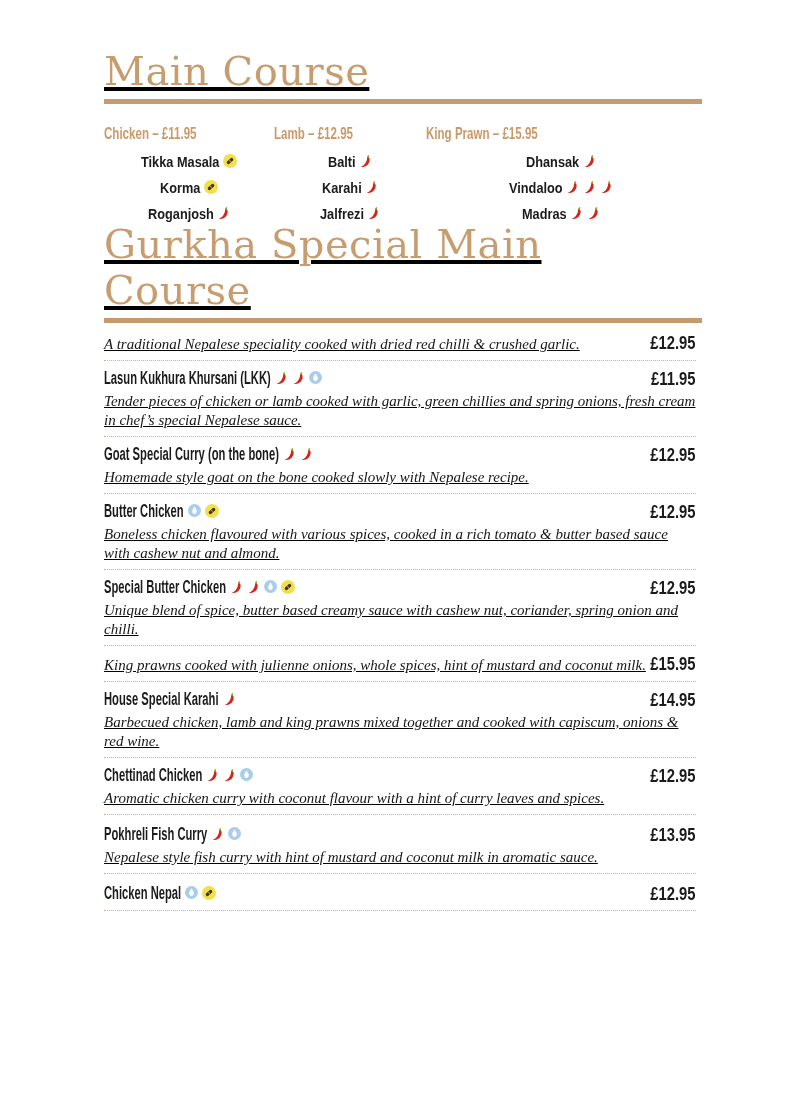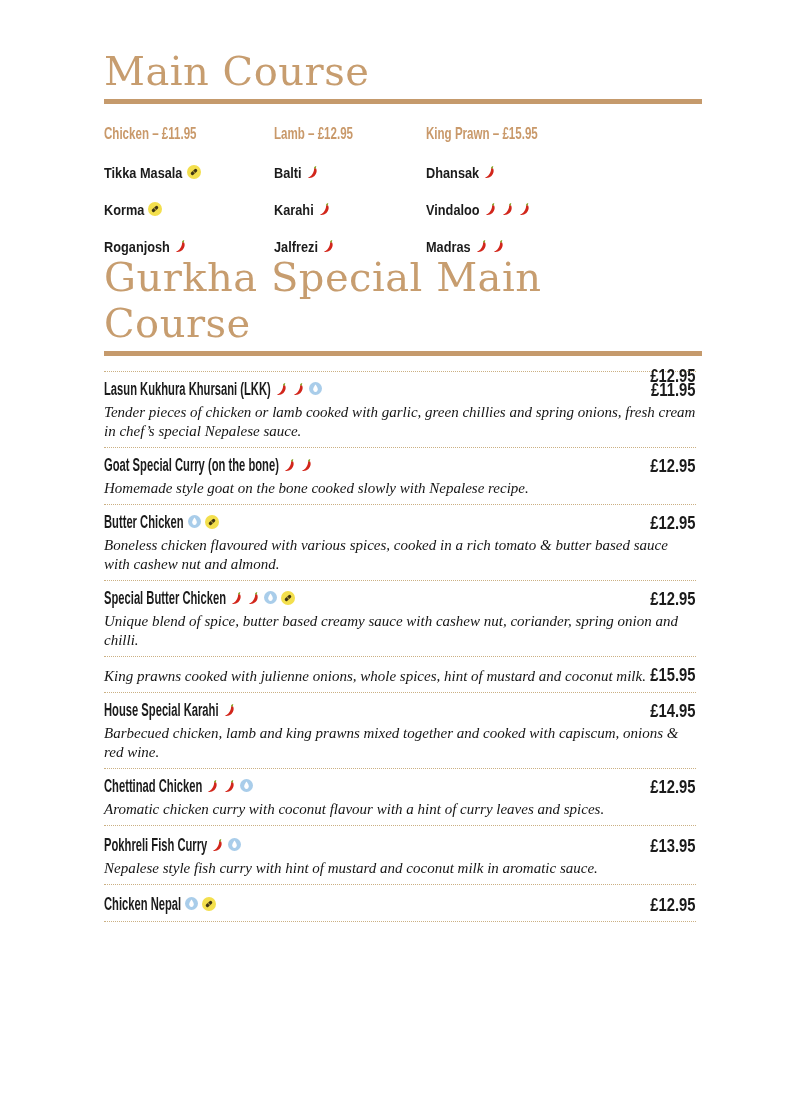--- a/index.html
+++ b/index.html
@@ -4,20 +4,21 @@
 <style>
   html,body{margin:0;padding:0;background:#ffffff;}
   .page{
     position:relative;
     width:788px;height:1114px;
     background:#ffffff;
     font-family:"Liberation Sans",sans-serif;
     overflow:hidden;
     box-sizing:border-box;
     padding:48px 92px 0 104px;
+    text-decoration:underline;
   }
   .title{
     margin:0;
     font-family:"DejaVu Serif",serif;
     font-weight:normal;
     font-size:40px;
     line-height:46px;
     color:#c79d6f;
     letter-spacing:.5px;
   }
@@ -34,23 +35,24 @@
   }
   .col-header{
     display:inline-block;
     font-weight:bold;
     font-size:17px;
     line-height:18px;
     color:#c9996a;
     white-space:nowrap;
   }
   .mc-dish{
-    margin-top:20px;
+    margin-top:9px;
     height:17px;
     white-space:nowrap;
+    text-align:center;
   }
   .mc-dish-name{
     display:inline-block;
     font-weight:bold;
     font-size:15px;
     line-height:17px;
     color:#1b1b1b;
     white-space:nowrap;
     vertical-align:middle;
   }
@@ -157,20 +159,21 @@
               </svg></span></div></div>
       </div>
   </section>
 
   <section>
     <h1 class="title g-title">Gurkha Special Main Course</h1>
     <div class="rule"></div>
     <div class="g-list" id="g-items">
         <div class="g-item">
           <span class="g-price cond" style="transform: scaleX(0.8); transform-origin: right center;">£12.95</span>
+          <p class="desc">A traditional Nepalese speciality cooked with dried red chilli &amp; crushed garlic.</p>
         </div>
         <div class="g-item">
           <div class="g-name-row"><span class="g-name cond" style="transform: scaleX(0.64); transform-origin: left center; margin-right: -93.96px;">Lasun Kukhura Khursani (LKK)</span><span class="icon"><svg viewBox="0 0 16 18" width="13" height="15">
                 <path d="M12.3 5.1 C13.9 7.6 13.3 11.8 10.4 14.5 C8 16.7 4.5 17.5 2.4 16.6 C5.8 15.1 8 12.7 9.2 9.5 C9.9 7.7 10.1 6.2 9.9 4.9 Z" fill="#d2261b"></path>
                 <path d="M9.7 5 C9.9 3.3 10.9 2.3 12.7 2.1 C12.2 3 12.1 3.9 12.4 5.3 Z" fill="#8aa62e"></path>
               </svg></span><span class="icon"><svg viewBox="0 0 16 18" width="13" height="15">
                 <path d="M12.3 5.1 C13.9 7.6 13.3 11.8 10.4 14.5 C8 16.7 4.5 17.5 2.4 16.6 C5.8 15.1 8 12.7 9.2 9.5 C9.9 7.7 10.1 6.2 9.9 4.9 Z" fill="#d2261b"></path>
                 <path d="M9.7 5 C9.9 3.3 10.9 2.3 12.7 2.1 C12.2 3 12.1 3.9 12.4 5.3 Z" fill="#8aa62e"></path>
               </svg></span><span class="icon"><svg viewBox="0 0 15 15" width="13" height="13">
                 <circle cx="7.5" cy="7.5" r="7.5" fill="#a9cdea"></circle>

